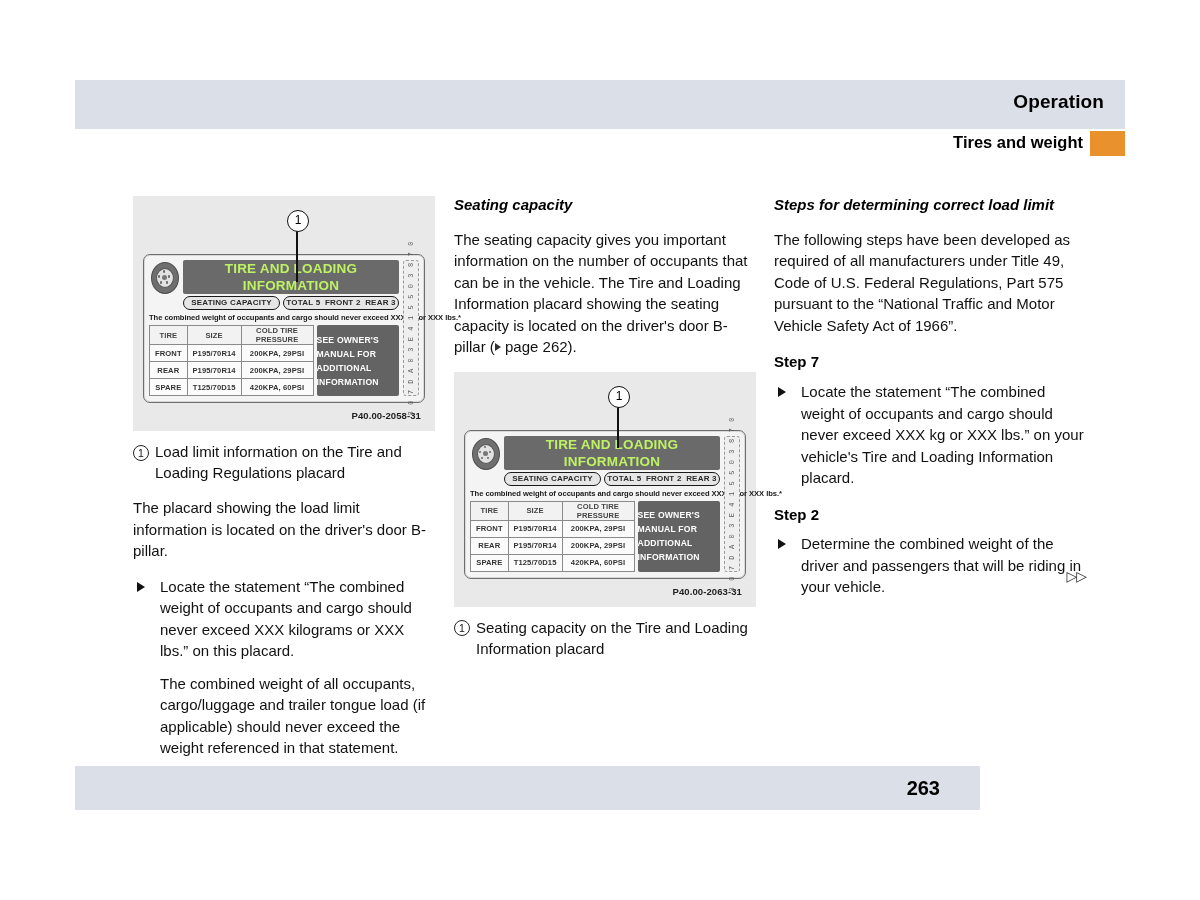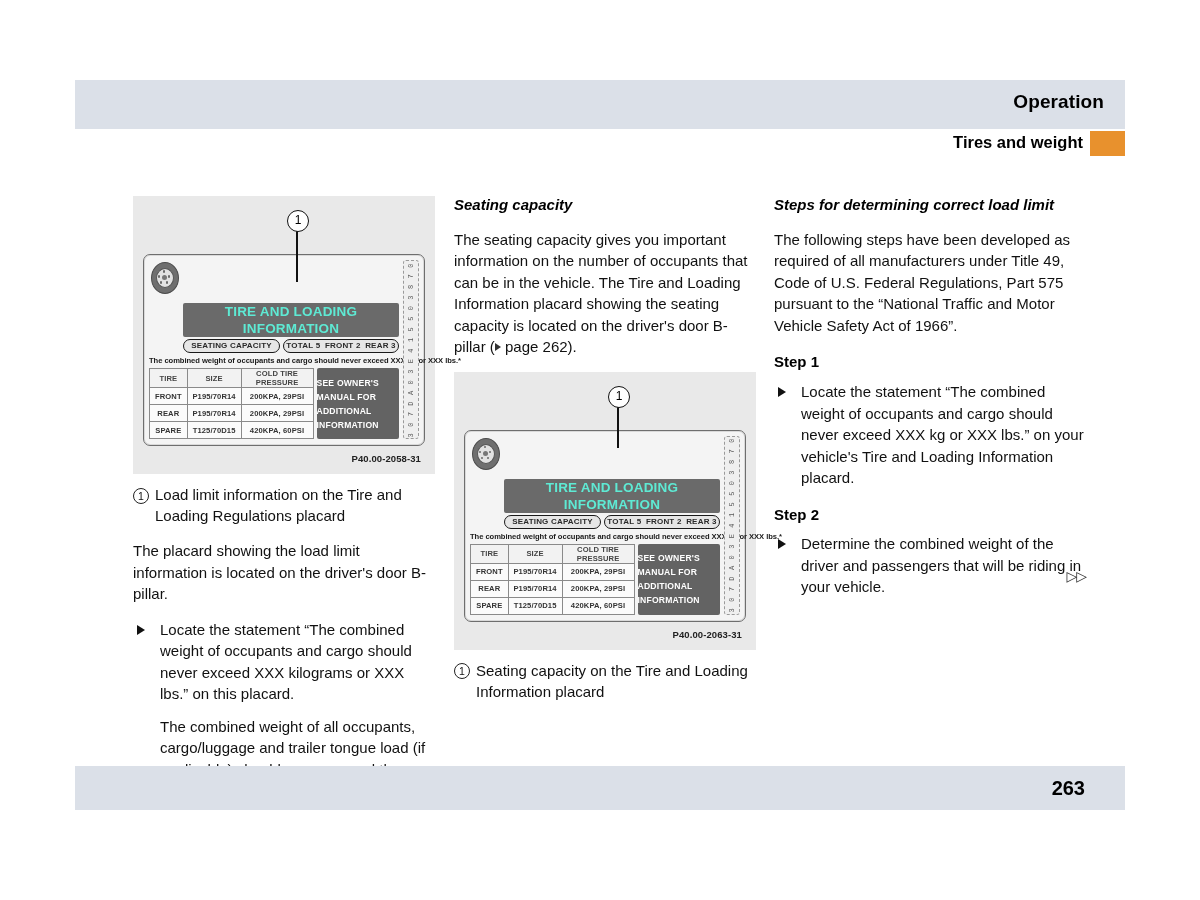--- a/index.html
+++ b/index.html
@@ -54,21 +54,21 @@
     left: 1090px;
     top: 131px;
     width: 35px;
     height: 25px;
     background: #e8912d;
   }
   .footer-band {
     position: absolute;
     left: 75px;
     top: 766px;
-    width: 1050px;
+    width: 905px;
     height: 44px;
     background: #dbe0e8;
   }
   .footer-pagenum {
     position: absolute;
     right: 40px;
     top: 11px;
     font-size: 20px;
     font-weight: bold;
     color: #000;
@@ -296,30 +296,29 @@
     left: 12.5px; top: 15px;
     width: 5px; height: 5px;
     border-radius: 50%;
     background: #777;
   }
   .lug { position:absolute; width:2.6px; height:2.6px; border-radius:50%; background:#6a6a6a; }
 
   .pl-headbox { flex: 1 1 auto; min-width: 0; }
   .pl-title {
     background: #6a6a6a;
-    color: #5eead4;
+    color: #bef264;
     text-align: center;
     font-size: 13.5px;
     font-weight: bold;
     letter-spacing: .2px;
     line-height: 17px;
     border-radius: 2px;
     font-family: "Liberation Sans Narrow", "Liberation Sans", sans-serif;
     transform: scaleX(1);
-    margin-top: 43px;
   }
   .pl-seatrow {
     display: flex;
     gap: 3px;
     margin-top: 2px;
     height: 14px;
   }
   .pl-seatcap {
     flex: 0 0 44%;
     border: 1.2px solid #1a1a1a;
@@ -600,21 +599,21 @@
       <span>Seating capacity on the Tire and Loading Information placard</span>
     </div>
   </div>
 
   <div class="col col-right">
 
     <h2 class="sec-title">Steps for determining correct load limit</h2>
 
     <p class="body">The following steps have been developed as required of all manufacturers under Title 49, Code of U.S. Federal Regulations, Part 575 pursuant to the “National Traffic and Motor Vehicle Safety Act of 1966”.</p>
 
-    <h3 class="step-title">Step 1</h3>
+    <h3 class="step-title">Step 7</h3>
     <div class="bullet">
       <span class="tri"></span>
       <span>Locate the statement “The combined weight of occupants and cargo should never exceed XXX kg or XXX lbs.” on your vehicle's Tire and Loading Information placard.</span>
     </div>
 
     <h3 class="step-title">Step 2</h3>
     <div class="bullet">
       <span class="tri"></span>
       <span>Determine the combined weight of the driver and passengers that will be riding in your vehicle.</span>
     </div>

